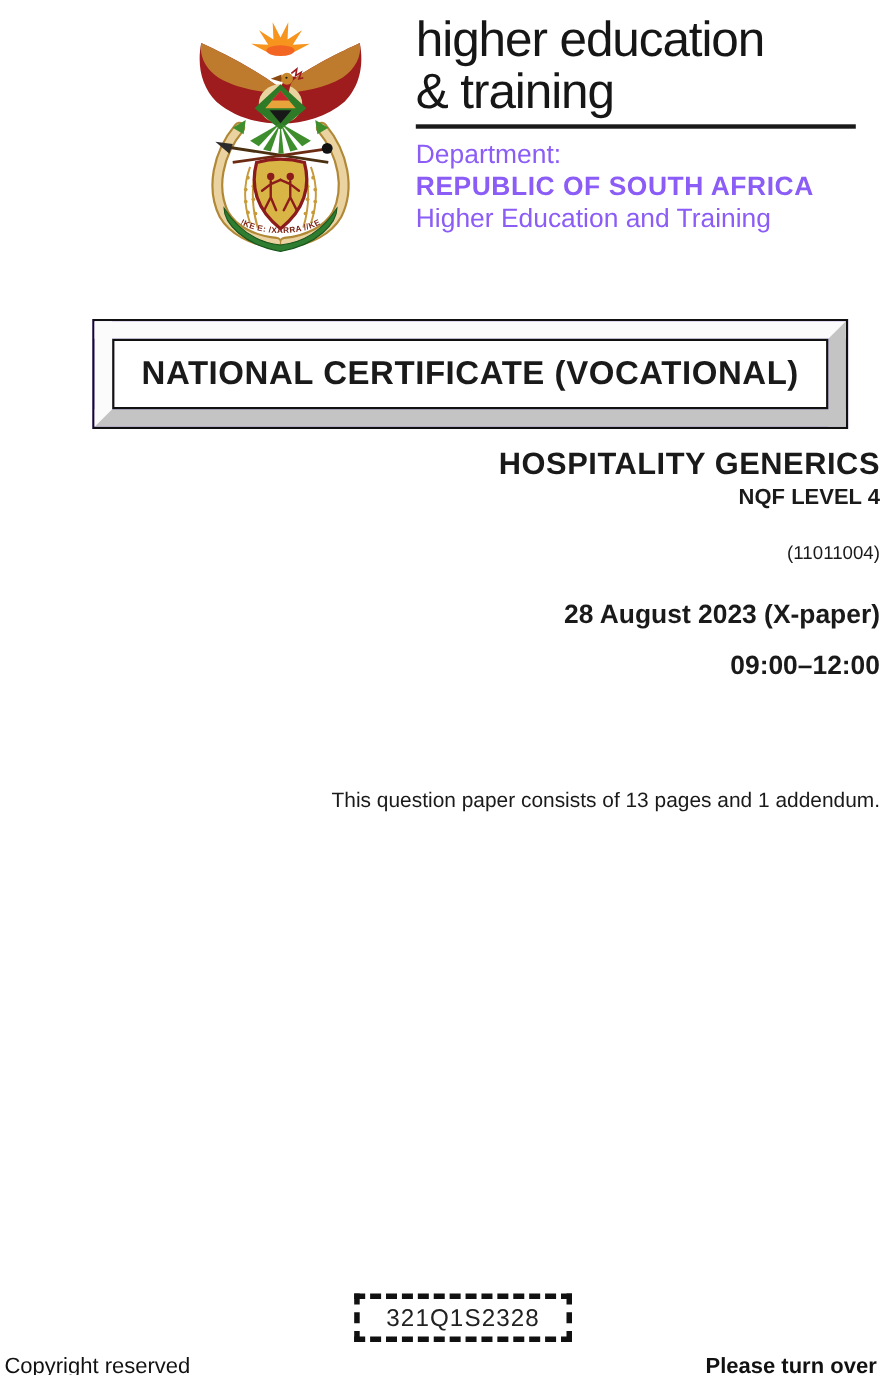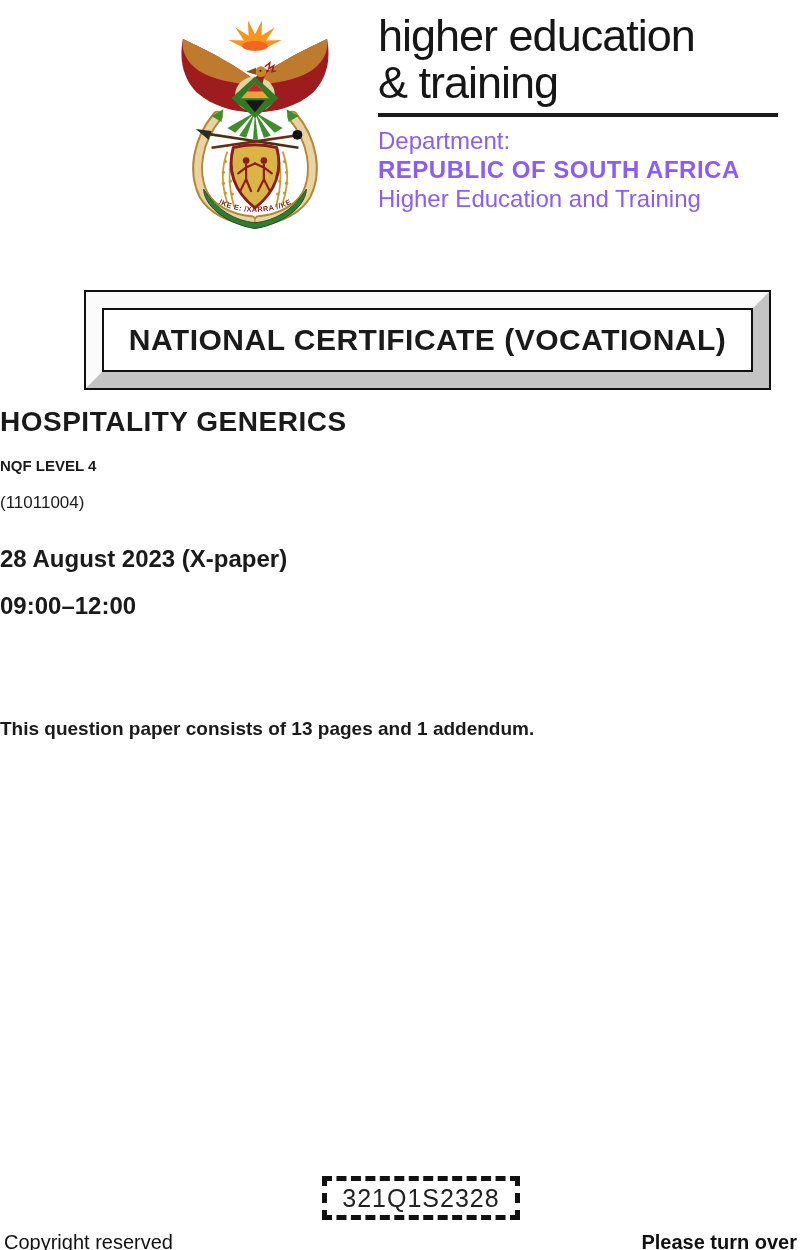--- a/index.html
+++ b/index.html
@@ -18,31 +18,31 @@
   .dept.bold{font-weight:bold;letter-spacing:.5px;}
   
   .plate-outer{left:70px;top:290px;width:687px;height:100px;border:2px solid #111;
     box-sizing:border-box;background:#8b5cf6;margin-left:14px;}
   .plate-bevel{width:100%;height:100%;box-sizing:border-box;border:16px solid;
     border-color:#fbfbfb #c4c4c4 #c4c4c4 #fbfbfb;}
   .plate-inner{width:100%;height:100%;box-sizing:border-box;border:2px solid #111;
     display:flex;align-items:center;justify-content:center;background:#fff;}
   .plate-inner h1{margin:0;font-size:30px;font-weight:bold;letter-spacing:.5px;white-space:nowrap;}
   
-  .ctr{left:0;width:800px;text-align:left;}
+  .ctr{left:0;width:800px;text-align:right;}
   .subject{top:406px;font-size:28px;font-weight:bold;letter-spacing:.5px;}
-  .level{top:441px;font-size:15px;font-weight:bold;margin-top:16px;}
+  .level{top:441px;font-size:20px;font-weight:bold;}
   .code{top:493px;font-size:17px;font-weight:400;}
   .date{top:545px;font-size:24px;font-weight:bold;}
   .time{top:592px;font-size:24px;font-weight:bold;}
-  .note{top:718px;font-size:19px;font-weight:bold;}
+  .note{top:718px;font-size:19px;font-weight:normal;}
   
   .examno{left:322px;top:1176px;width:198px;height:44px;border:5px dashed #111;
     box-sizing:border-box;display:flex;align-items:center;justify-content:center;
-    font-size:25px;letter-spacing:1px;color:#222;background:#fff;}
+    font-size:22px;letter-spacing:1px;color:#222;background:#fff;}
   .foot{top:1231px;font-size:20px;color:#111;}
   .foot-left{left:4px;}
   .foot-right{right:3px;font-weight:bold;}
 </style>
 </head>
 <body>
 
 <div>
 
   <div class="abs coat">

